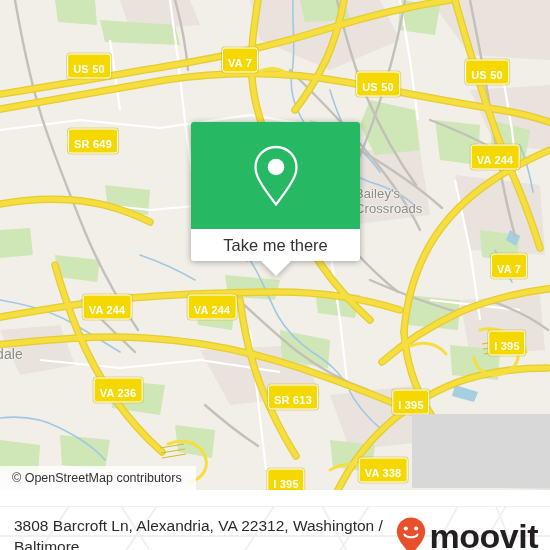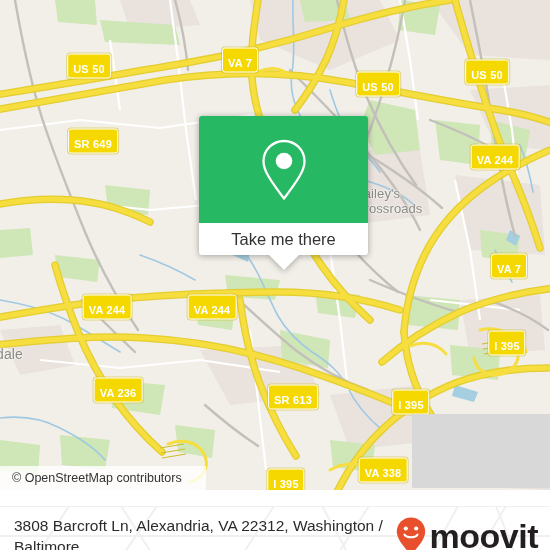--- a/index.html
+++ b/index.html
@@ -74,38 +74,37 @@
     position: absolute;
     background: #d8d8d8;
   }
 
   
   .attribution {
     position: absolute;
     left: 0;
     bottom: 0;
     height: 24px;
-    padding: 0 24px 0 12px;
+    padding: 0 14px 0 12px;
     display: flex;
     align-items: center;
     background: rgba(255,255,255,0.80);
     color: #333333;
     font-size: 12.5px;
     font-family: "Liberation Sans", sans-serif;
     white-space: nowrap;
   }
 
   
   .callout {
     position: absolute;
     left: 191px;
-    top: 116px;
+    top: 122px;
     width: 169px;
     filter: drop-shadow(0 1px 3px rgba(0,0,0,.33));
-    margin-left: 8px;
   }
   .callout-top {
     height: 107px;
     background: #26b862;
     border-radius: 3px 3px 0 0;
     display: flex;
     align-items: center;
     justify-content: center;
   }
   .callout-bottom {

